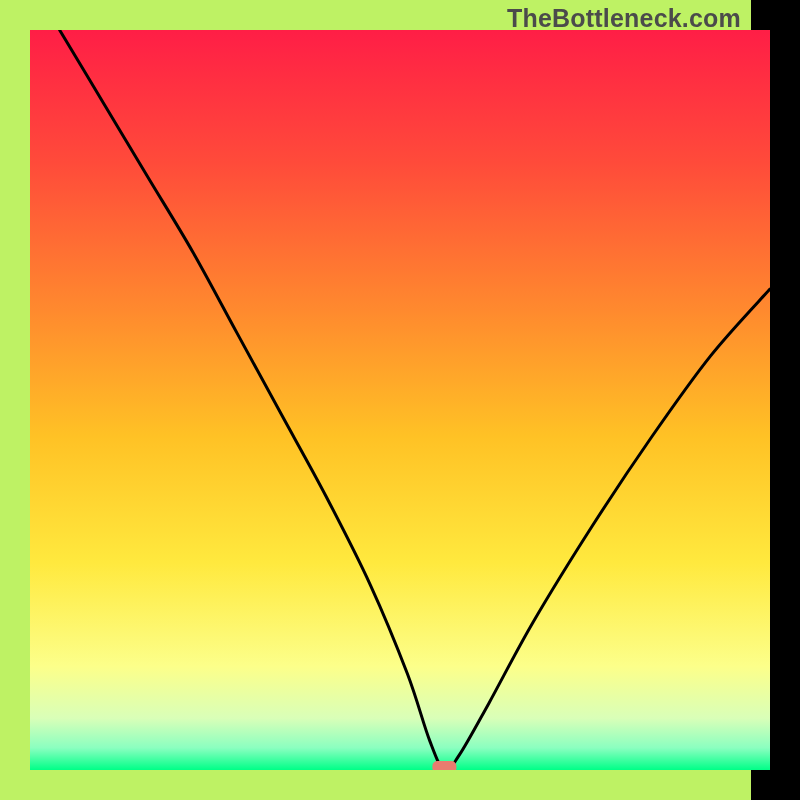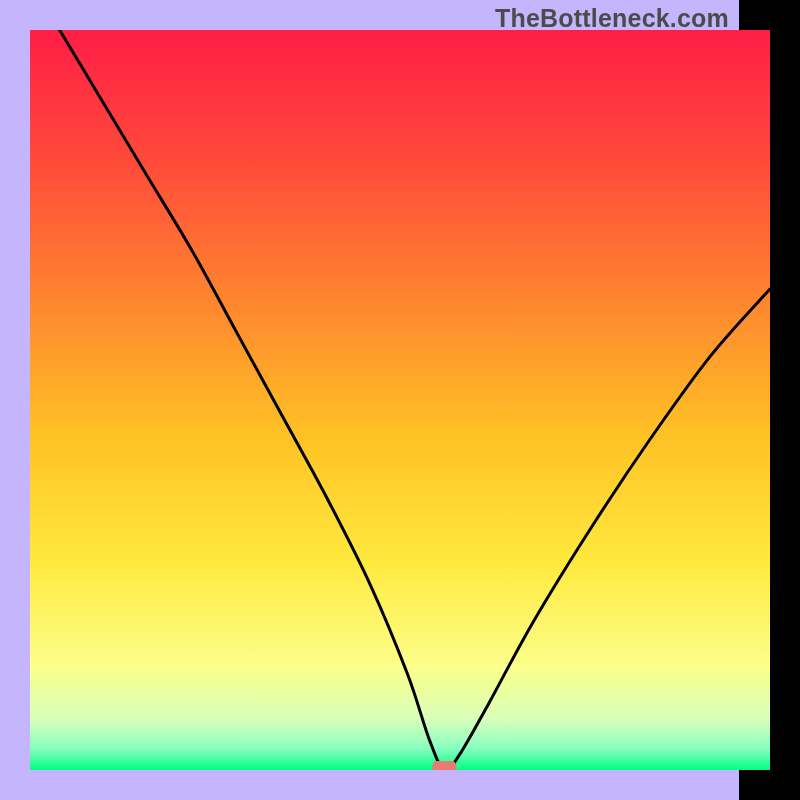--- a/index.html
+++ b/index.html
@@ -10,21 +10,22 @@
     background: #000;
     overflow: hidden;
     font-family: Arial, Helvetica, sans-serif;
   }
   .frame {
     position: absolute;
     left: 0;
     top: 0;
     width: 739px;
     height: 800px;
-    background: #c4b5fd;
+    background: #bef264;
+    padding-left: 12px;
   }
   .watermark {
     position: absolute;
     top: 4px;
     right: 10px;
     color: #4b4b4b;
     font-size: 25px;
     font-weight: 600;
     letter-spacing: 0.2px;
     user-select: none;

